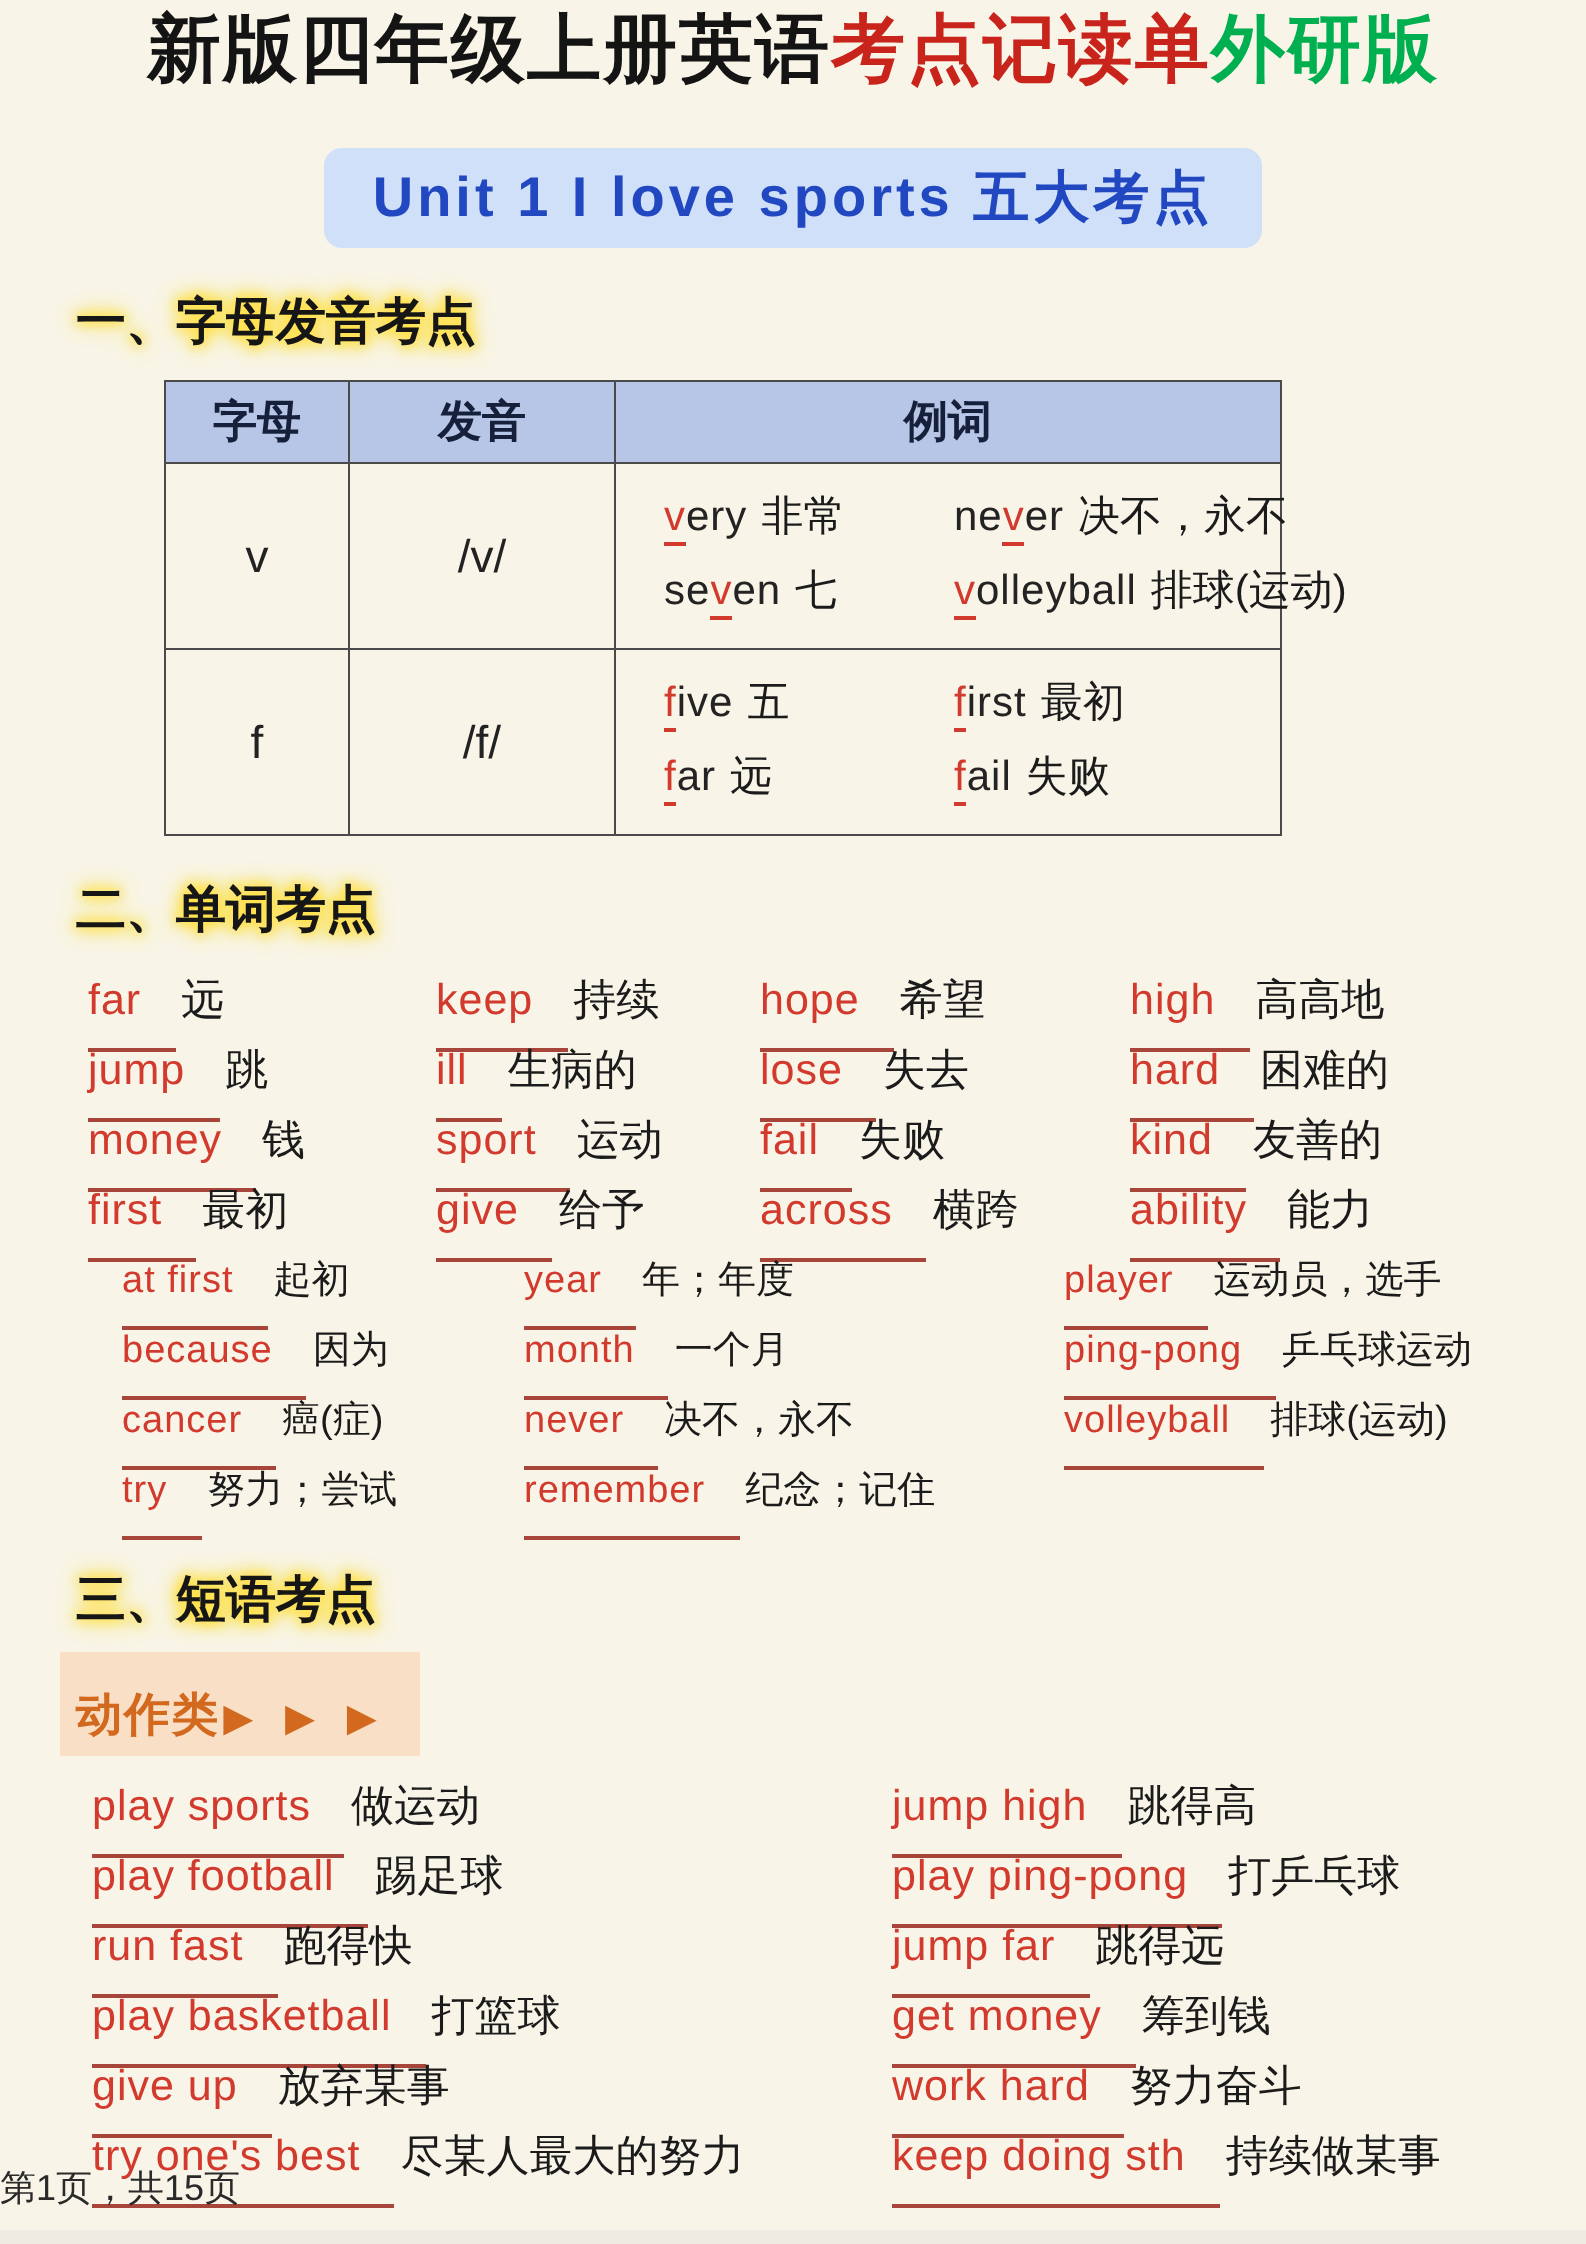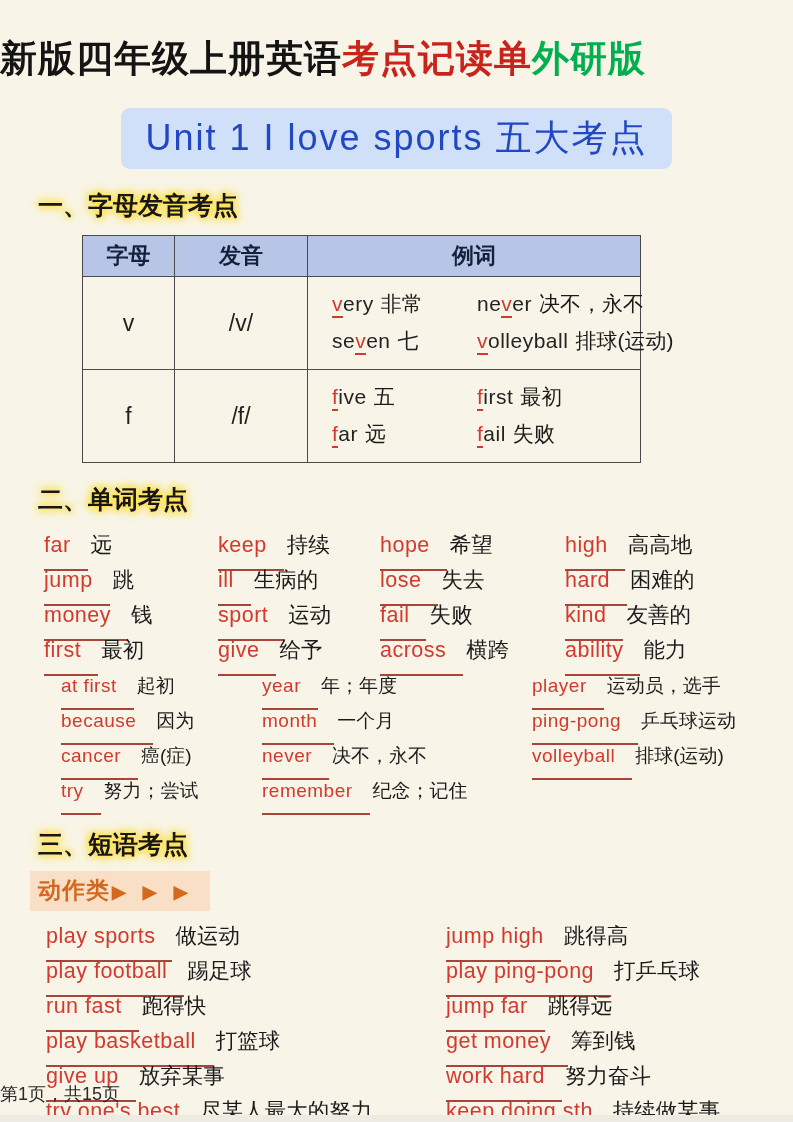--- a/index.html
+++ b/index.html
@@ -9,38 +9,37 @@
     width: 793px;
     height: 1122px;
     margin: 0 auto;
     background: var(--page-bg, #f8f4e7);
     font-family: "Liberation Sans", sans-serif;
     color: #1b1b1b;
     overflow: hidden;
   }
   
   .doc-title {
-    padding-top: 34px;
-    text-align: left;
+    text-align: center;
     font-size: 37px;
     font-weight: 700;
     letter-spacing: 1px;
     white-space: nowrap;
   }
   .doc-title .t-black { color: #141414; }
   .doc-title .t-red   { color: var(--title-red, #c8241c); }
   .doc-title .t-green { color: var(--title-green, #00b050); }
   
   .subtitle-row { text-align: center; margin-top: 24px; }
   .subtitle-pill {
     display: inline-block;
     background: var(--subtitle-bg, #cfe0f8);
     color: var(--subtitle-blue, #2148c0);
-    font-size: 36px;
-    font-weight: 400;
+    font-size: 28px;
+    font-weight: 700;
     letter-spacing: 2px;
     padding: 6px 24px;
     border-radius: 9px;
   }
   
   .section-heading {
     display: inline-block;
     margin: 20px 0 0 38px;
     font-size: 25px;
     font-weight: 700;
@@ -109,21 +108,21 @@
   }
   .cn-text { color: #1b1b1b; margin-left: 3px; }
   
   .action-label {
     display: inline-block;
     margin: 10px 0 0 30px;
     background: var(--action-bg, #f8dfc5);
     color: var(--action-orange, #d2691e);
     font-size: 23px;
     font-weight: 700;
-    padding: 4px 16px 5px 8px;
+    padding: 16px 16px 5px 8px;
     letter-spacing: 1px;
   }
   .action-label .arrows { font-size: 18px; letter-spacing: 6px; margin-left: 2px; }
   .phrases-wrap {
     display: flex;
     margin: 8px 0 0 46px;
     font-size: 21.5px;
   }
   .phrase-col { list-style: none; }
   .phrase-col.left  { width: 400px; }

